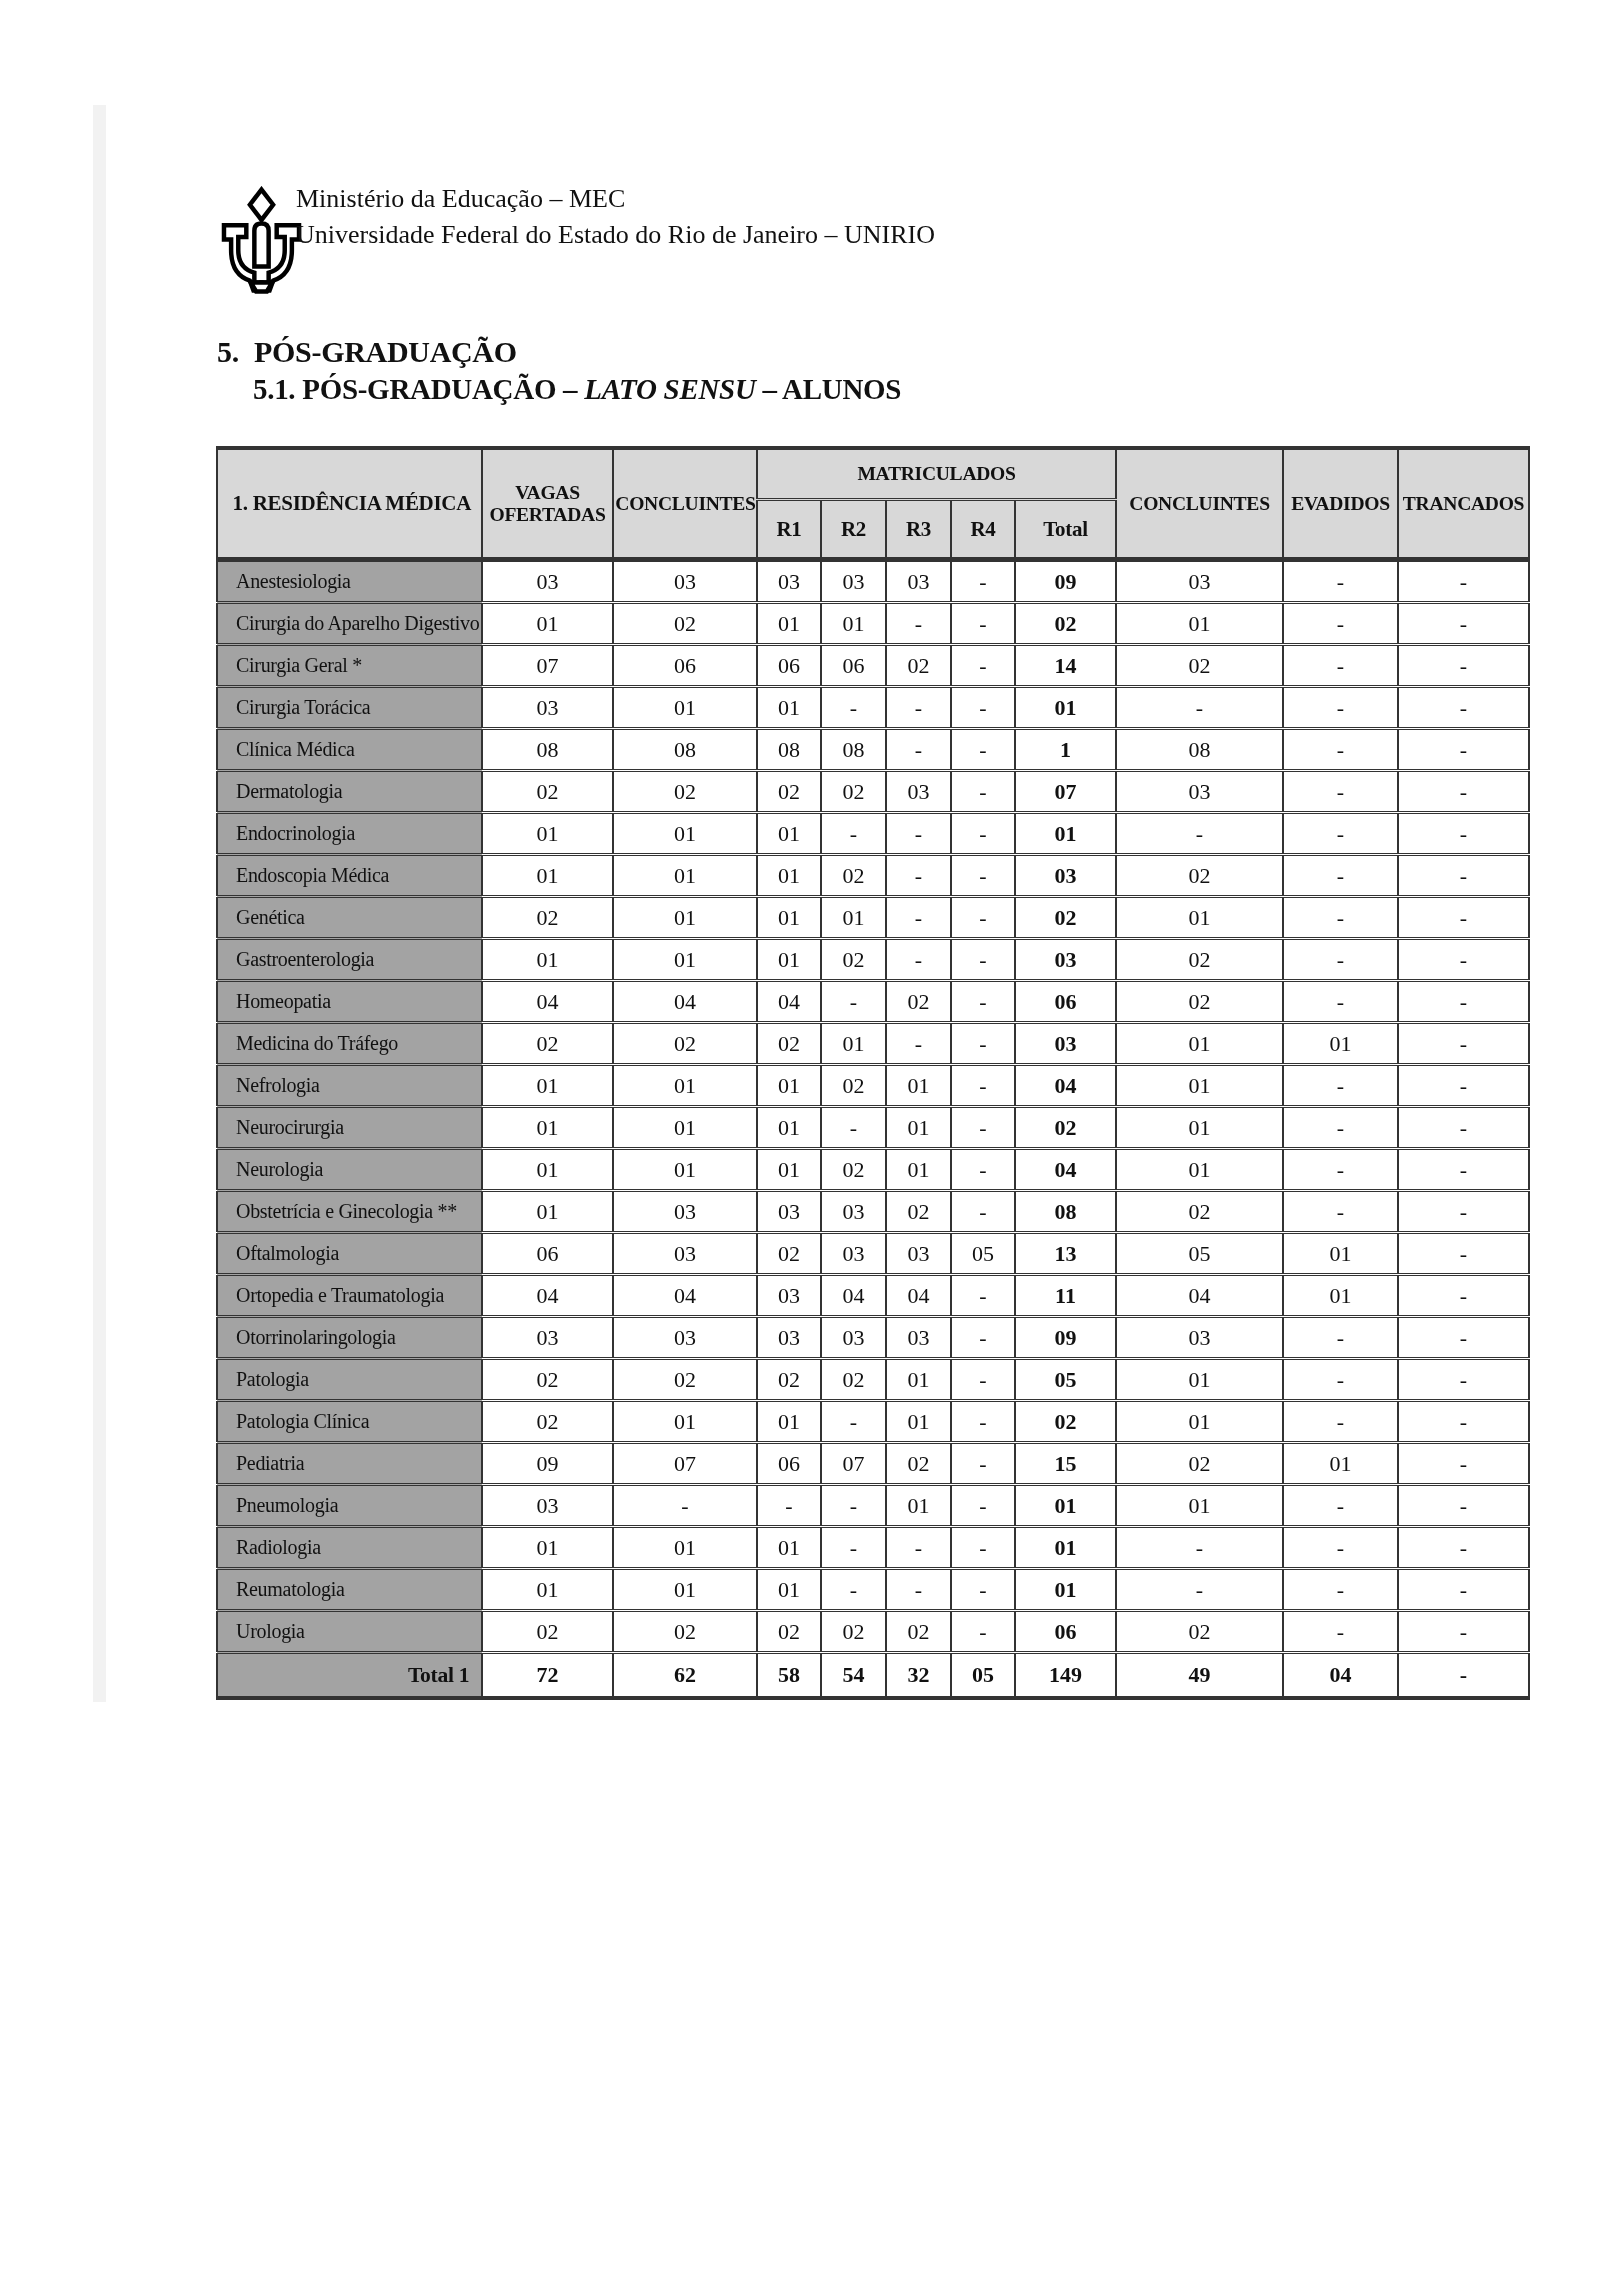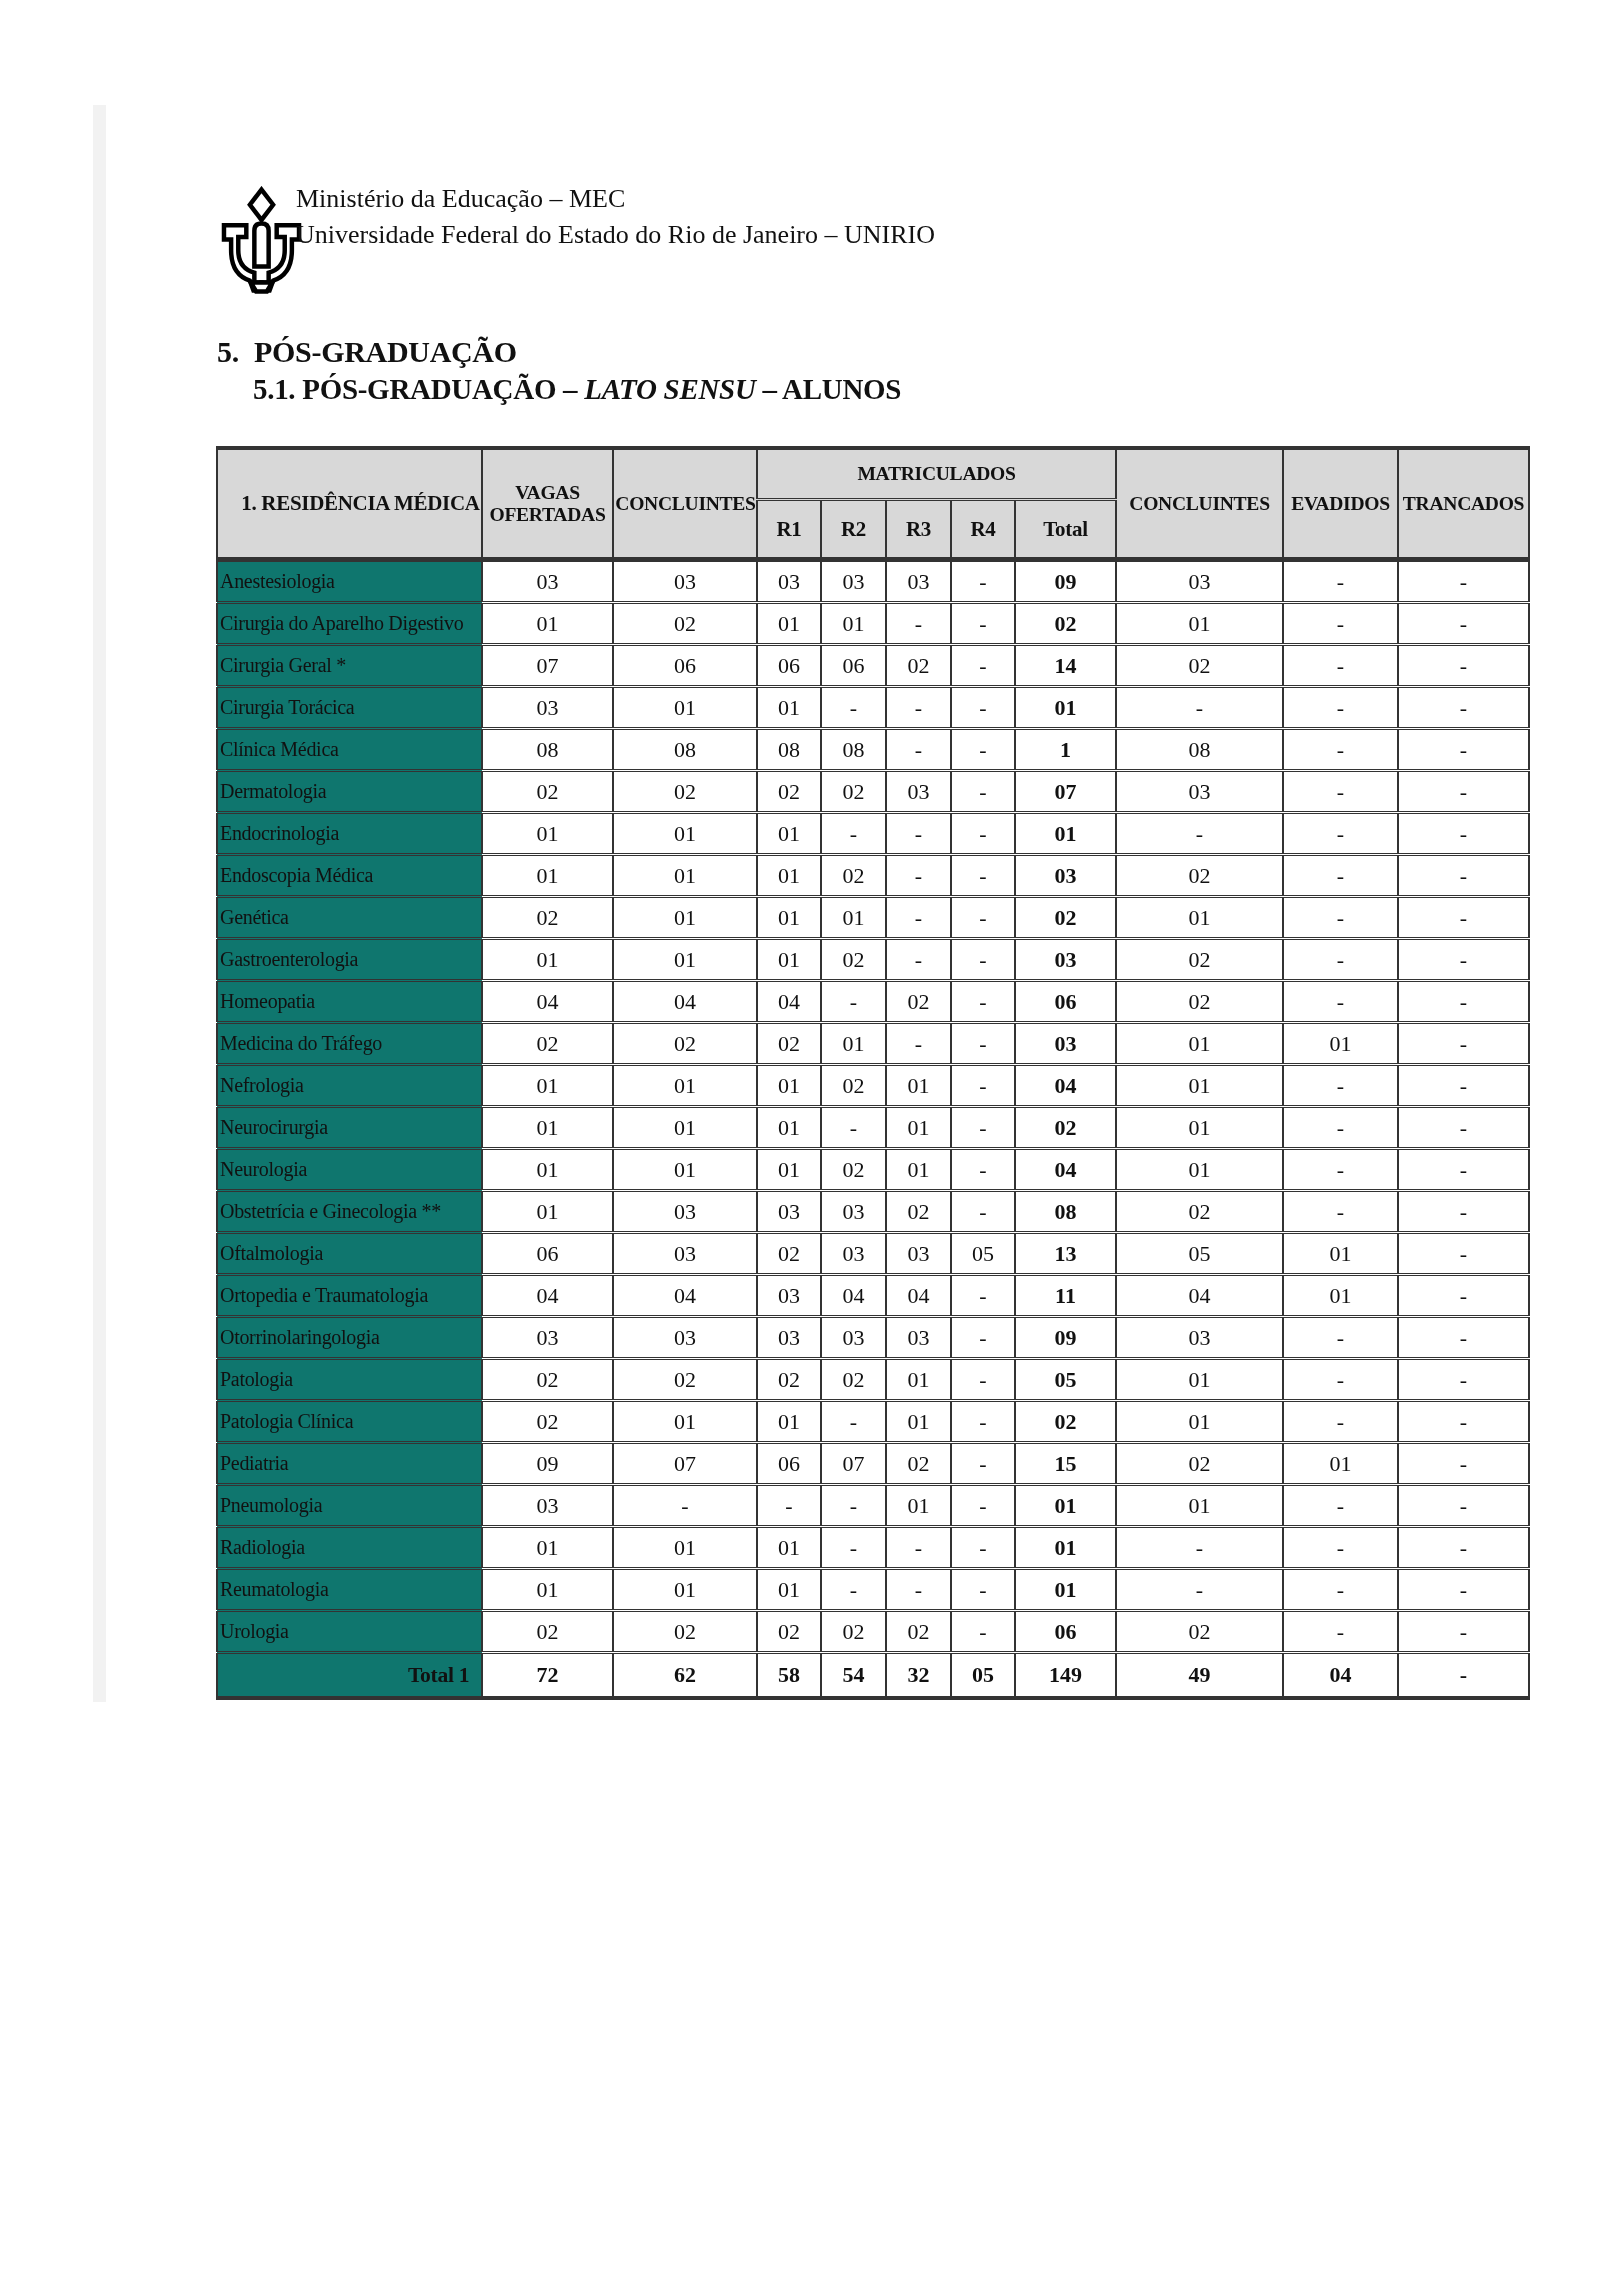--- a/index.html
+++ b/index.html
@@ -25,26 +25,26 @@
   table{border-collapse:collapse;table-layout:fixed;width:1312px;background:#fff;
         border-top:4.6px solid #333;border-bottom:4.6px solid #333;}
   col.c-name{width:265px;} col.c-vagas{width:131px;} col.c-ingr{width:144px;}
   col.c-r1{width:64px;} col.c-r2{width:65px;} col.c-r3{width:65px;} col.c-r4{width:64px;}
   col.c-tot{width:101px;} col.c-conc{width:167px;} col.c-evad{width:115px;} col.c-tran{width:131px;}
 
   th,td{border-left:2px solid #333;border-right:2px solid #333;
         border-top:3.3px double #333;border-bottom:3.3px double #333;}
   th{background:#d8d8d8;font-weight:bold;font-size:19.6px;letter-spacing:-0.3px;
      text-align:center;vertical-align:middle;padding:2.6px 1.3px;}
-  th.h-residencia{text-align:right;padding-left:6px;font-size:21px;}
+  th.h-residencia{text-align:center;padding-left:6px;font-size:21px;}
   thead tr.tier1 th{height:43px;}
   thead tr.tier2 th{height:51px;font-size:21px;}
   thead th.deep{border-bottom:5.2px solid #333;}
   td{font-size:22px;text-align:center;vertical-align:middle;height:39px;background:#fff;padding:0 2.6px;}
-  td.name-cell{background:#0f766e;text-align:left;padding-left:2px;font-size:20px;
+  td.name-cell{background:#a3a3a3;text-align:left;padding-left:18px;font-size:20px;
                letter-spacing:-0.3px;white-space:nowrap;}
   td.bold{font-weight:bold;}
   tr.total-row td{font-weight:bold;height:42px;border-top:3.9px double #333;}
   tr.total-row td.name-cell{text-align:right;padding-right:11.8px;font-size:21.6px;}
 </style>
 </head>
 <body>
 
 <div class="scan-band"></div>
 

